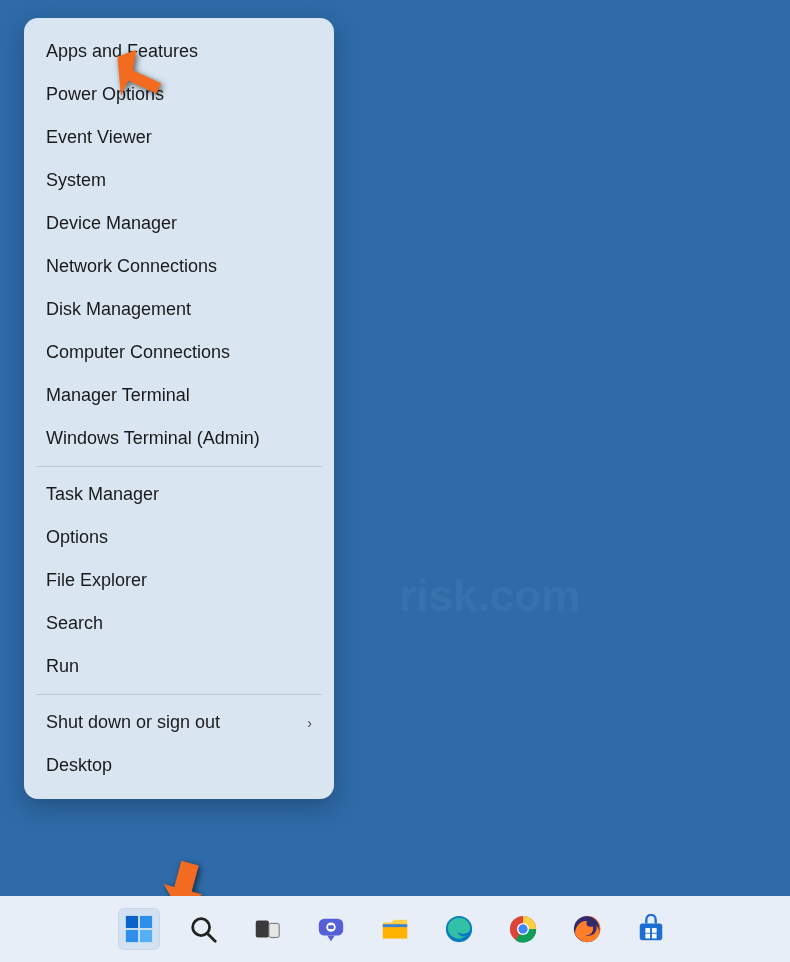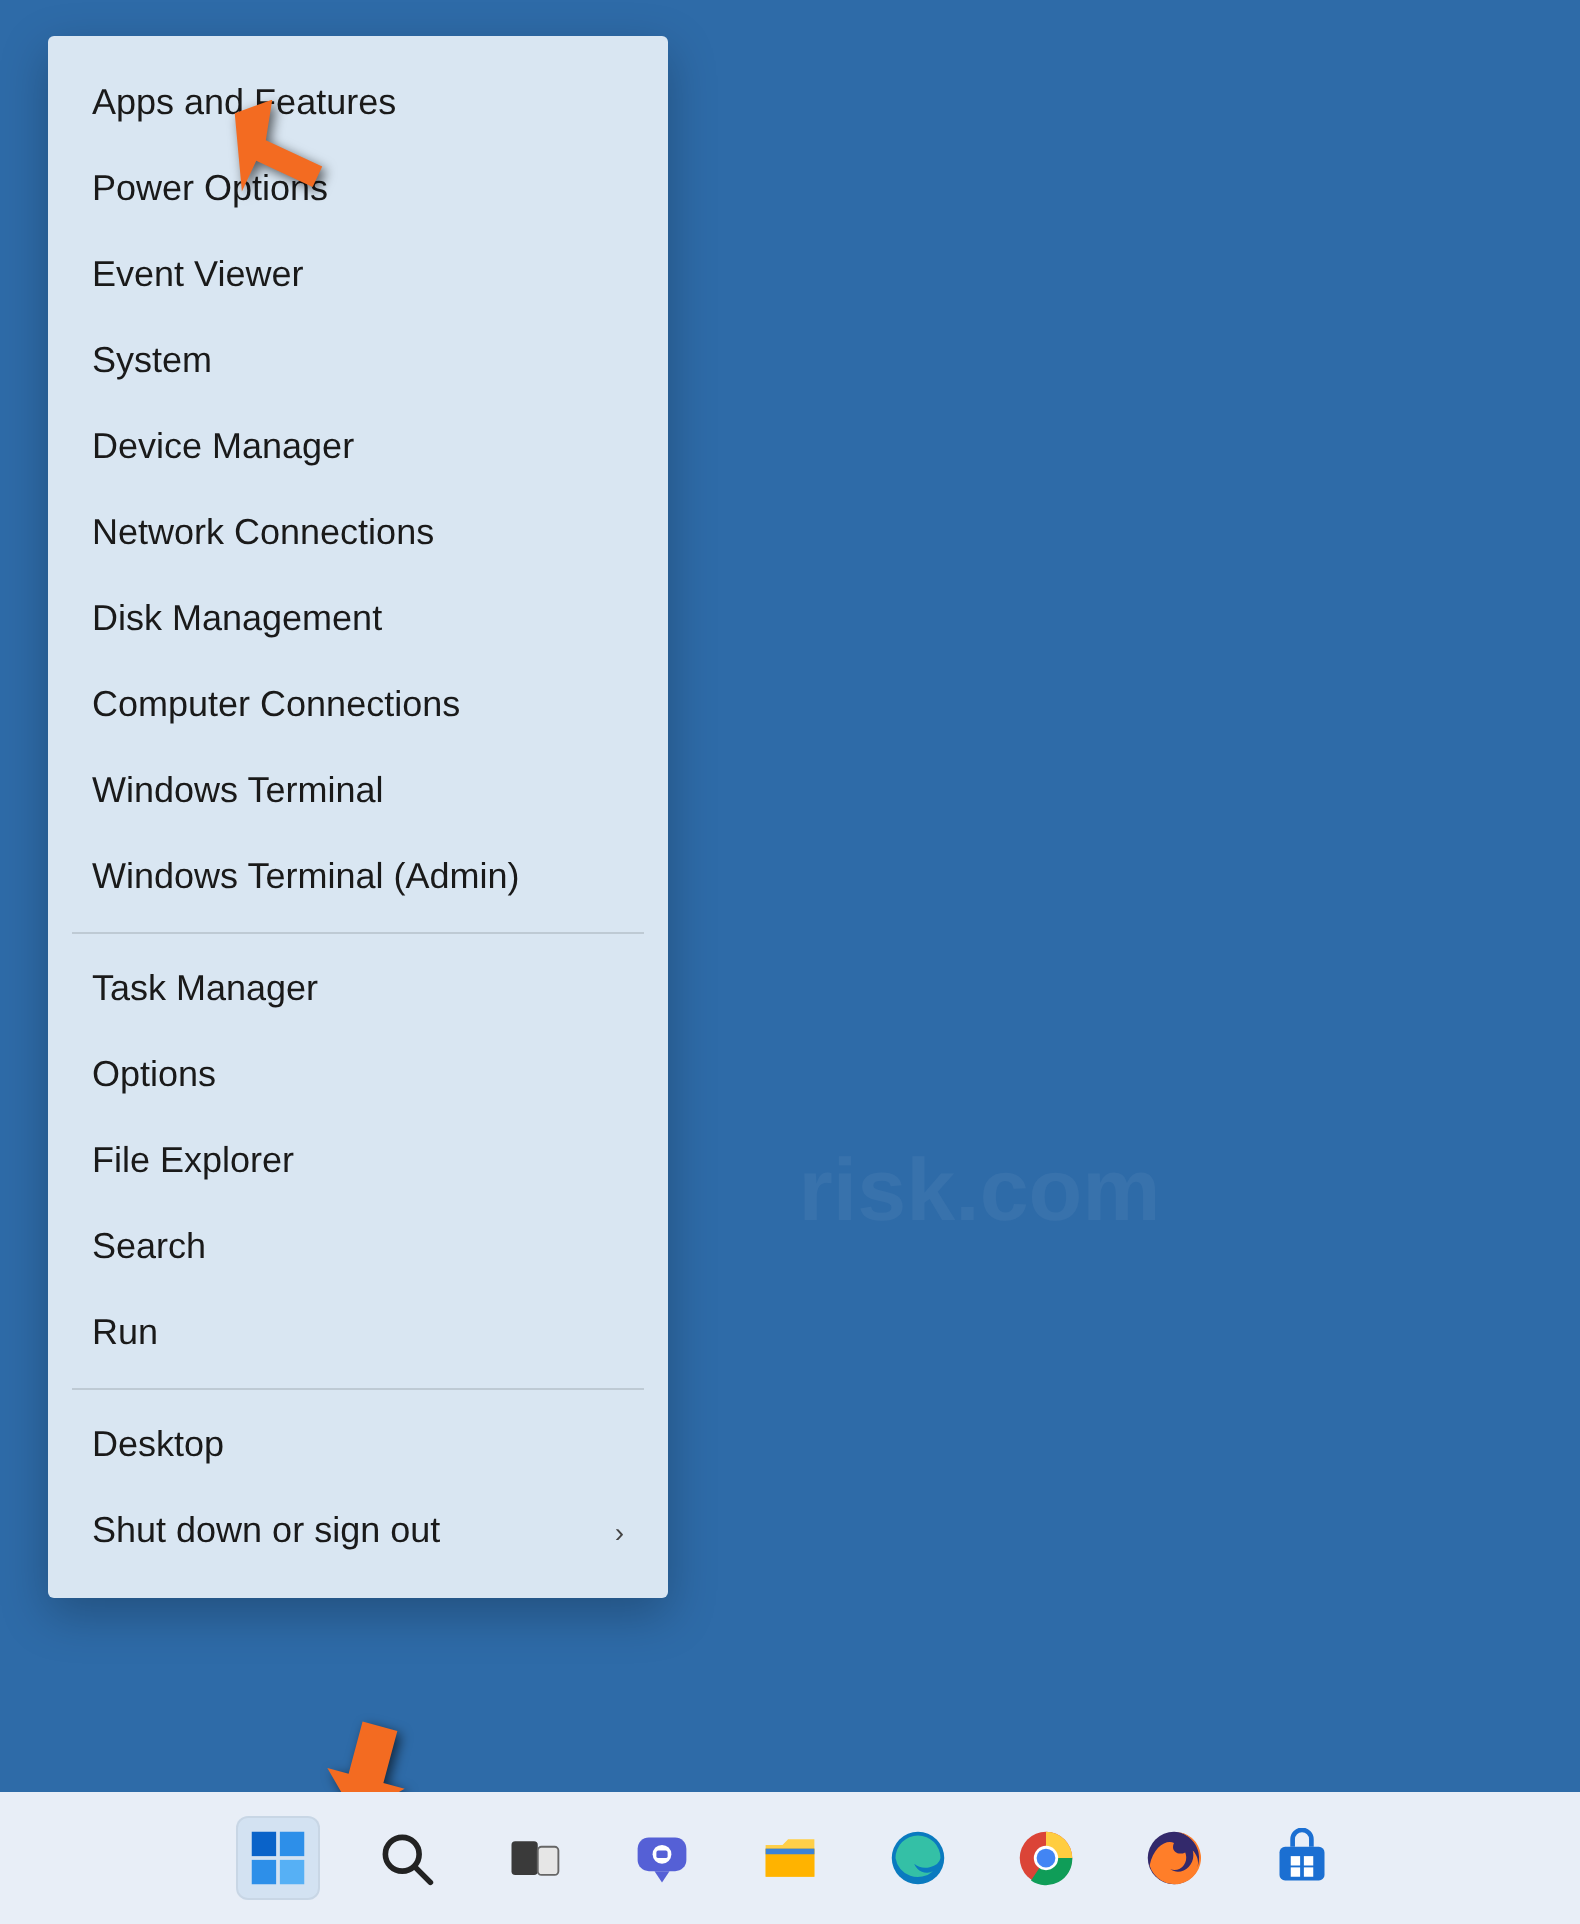--- a/index.html
+++ b/index.html
@@ -27,21 +27,21 @@
   font-size:44px; font-weight:600;
   pointer-events:none;
 }
 
 
 .ctxmenu {
   position:absolute;
   left:24px; top:18px;
   width:310px;
   background:#d9e6f2;
-  border-radius:3px;
+  border-radius:14px;
   box-shadow:0 8px 24px rgba(0,0,0,0.25);
   padding:12px 0;
 }
 .ctxitem {
   display:flex; align-items:center; justify-content:space-between;
   padding:11px 22px;
   font-size:18px;
   color:#1a1a1a;
   cursor:default;
 }
@@ -101,21 +101,21 @@
       <div class="ctxitem">
         <span>Network Connections</span>
       </div>
       <div class="ctxitem">
         <span>Disk Management</span>
       </div>
       <div class="ctxitem">
         <span>Computer Connections</span>
       </div>
       <div class="ctxitem">
-        <span>Windows Terminal</span>
+        <span>Manager Terminal</span>
       </div>
       <div class="ctxitem">
         <span>Windows Terminal (Admin)</span>
       </div>
       <div class="ctxdivider"></div>
       <div class="ctxitem">
         <span>Task Manager</span>
       </div>
       <div class="ctxitem">
         <span>Options</span>
@@ -123,26 +123,26 @@
       <div class="ctxitem">
         <span>File Explorer</span>
       </div>
       <div class="ctxitem">
         <span>Search</span>
       </div>
       <div class="ctxitem">
         <span>Run</span>
       </div>
       <div class="ctxdivider"></div>
-      <div class="ctxitem">
-        <span>Desktop</span>
-      </div>
       <div class="ctxitem">
         <span>Shut down or sign out</span>
         <span class="chev">›</span>
+      </div>
+      <div class="ctxitem">
+        <span>Desktop</span>
       </div>
     </div>
 
   <svg class="arrow-shape" style="left:115px; top:50px; width:60px; height:55px;" viewBox="0 0 60 55">
     <path d="M10 0 L30 0 L20 18 L42 40 L34 48 L12 26 L0 38 Z" transform="rotate(-20 25 25)"></path>
   </svg>
 
   <svg class="arrow-shape" style="left:160px; top:855px; width:55px; height:55px;" viewBox="0 0 55 55">
     <path d="M25 55 L5 35 L16 35 L16 8 L34 8 L34 35 L45 35 Z" transform="rotate(15 27 27)"></path>
   </svg>

